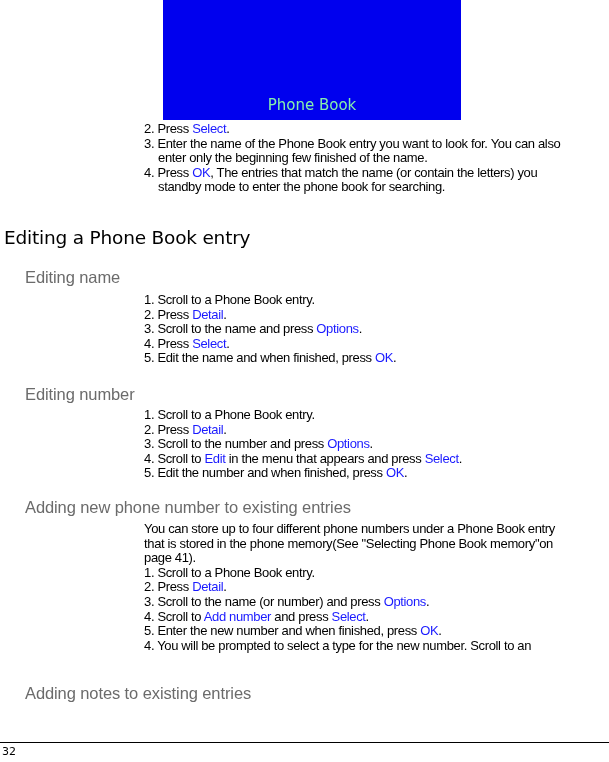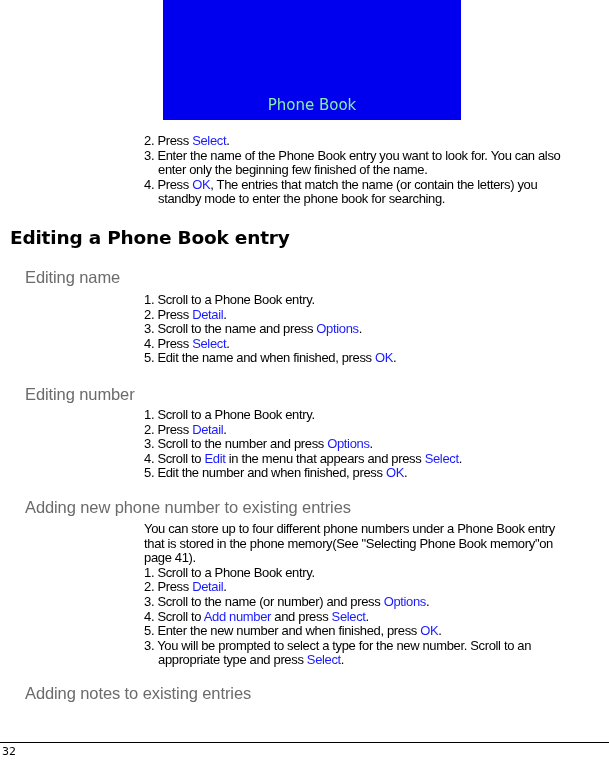--- a/index.html
+++ b/index.html
@@ -14,38 +14,38 @@
     }
     .screen-title {
       position: absolute; left: 0; right: 0; bottom: 6px; text-align: center;
       color: #86efac; font-family: "DejaVu Sans", sans-serif; font-size: 15px;
     }
     .steps { position: absolute; left: 144px; font-size: 13px; line-height: 14.6px; letter-spacing: -0.35px; }
     .steps .item { white-space: nowrap; }
     .steps .cont { padding-left: 14px; white-space: nowrap; }
     .hl { color: #1a1aff; }
     .h1 {
-      position: absolute; left: 10px; font-family: "DejaVu Sans", sans-serif;
-      font-size: 18.5px; color: #000; letter-spacing: -0.2px; font-weight: bold;
+      position: absolute; left: 4px; font-family: "DejaVu Sans", sans-serif;
+      font-size: 18.5px; color: #000; letter-spacing: -0.2px;
     }
     .h2 {
       position: absolute; left: 25px; font-family: Liberation Sans, sans-serif;
       font-size: 16.5px; color: #6b6b6b; letter-spacing: -0.1px;
     }
     .footer-rule { position: absolute; left: 0; top: 742px; width: 609px; height: 1px; background: #000; }
     .page-num { position: absolute; left: 2px; top: 745px; font-family: "DejaVu Sans", sans-serif; font-size: 11px; }
   </style>
 </head>
 <body>
 
 <div class="screen">
   <div class="screen-title">Phone Book</div>
 </div>
 
-<div class="steps" style="top:134px;">
+<div class="steps" style="top:122px;">
   <div class="item"><span>2. Press </span><span class="hl">Select</span><span>.</span></div>
   <div class="item"><span>3. Enter the name of the Phone Book entry you want to look for. You can also</span></div>
   <div class="cont"><span>enter only the beginning few finished of the name.</span></div>
   <div class="item"><span>4. Press </span><span class="hl">OK</span><span>, The entries that match the name (or contain the letters) you</span></div>
   <div class="cont"><span>standby mode to enter the phone book for searching.</span></div>
 </div>
 
 <div class="h1" style="top:227px;">Editing a Phone Book entry</div>
 
 <div class="h2" style="top:268px;">Editing name</div>
@@ -69,20 +69,19 @@
 <div class="h2" style="top:498px;">Adding new phone number to existing entries</div>
 <div class="steps" style="top:522px;">
   <div class="item">You can store up to four different phone numbers under a Phone Book entry</div>
   <div class="item">that is stored in the phone memory(See "Selecting Phone Book memory"on</div>
   <div class="item">page 41).</div>
   <div class="item"><span>1. Scroll to a Phone Book entry.</span></div>
   <div class="item"><span>2. Press </span><span class="hl">Detail</span><span>.</span></div>
   <div class="item"><span>3. Scroll to the name (or number) and press </span><span class="hl">Options</span><span>.</span></div>
   <div class="item"><span>4. Scroll to </span><span class="hl">Add number</span><span> and press </span><span class="hl">Select</span><span>.</span></div>
   <div class="item"><span>5. Enter the new number and when finished, press </span><span class="hl">OK</span><span>.</span></div>
-  <div class="item"><span>3. You will be prompted to select a type for the new number. Scroll to an</span></div>
-  <div class="cont"><span>appropriate type and press </span><span class="hl">Select</span><span>.</span></div>
+  <div class="item"><span>4. You will be prompted to select a type for the new number. Scroll to an</span></div>
 </div>
 
 <div class="h2" style="top:684px;">Adding notes to existing entries</div>
 
 <div class="footer-rule"></div>
 <div class="page-num">32</div>
 
 </body></html>

